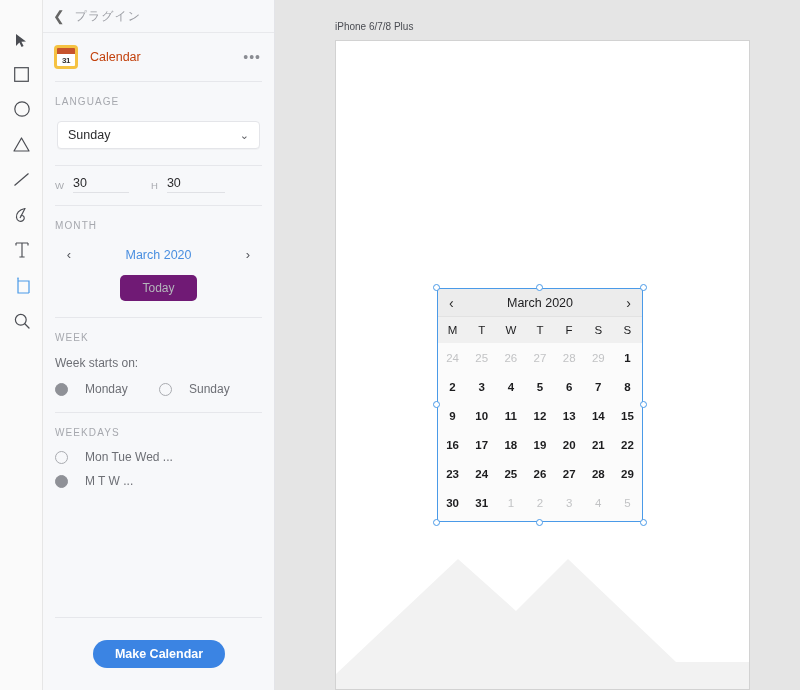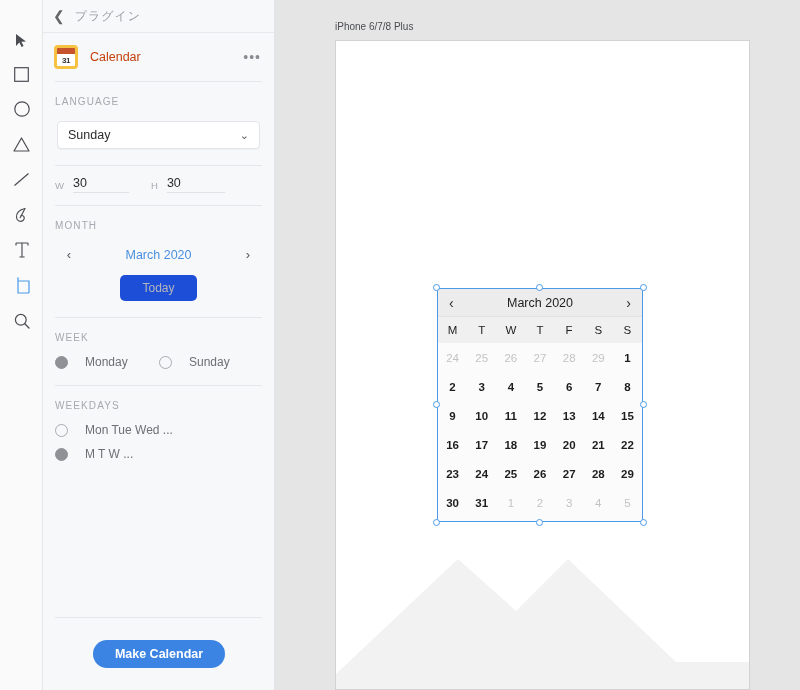--- a/index.html
+++ b/index.html
@@ -72,21 +72,21 @@
   .size-cell .inp {
     font-size: 12.5px; color: #2c2c2e; border-bottom: 1px solid #e0e1e5;
     flex: 1; padding-bottom: 2px; cursor: text;
   }
 
   .month-nav { display: flex; align-items: center; padding: 16px 16px 0 16px; }
   .month-nav .arr { font-size: 13px; color: #53555b; cursor: pointer; width: 20px; text-align: center;}
   .month-nav .mname { flex: 1; text-align: center; color: #4a8fe0; font-size: 12.5px; cursor: pointer; }
   .today-wrap { display: flex; justify-content: center; padding: 13px 0 16px 0; }
   .today-btn {
-    background: #1d4ed8; color: #b4b6bb; font-size: 12px;
+    background: #701a75; color: #b4b6bb; font-size: 12px;
     border-radius: 5px; padding: 6px 22px; cursor: pointer;
   }
 
   .subtle-label { font-size: 12px; color: #6d6f75; padding: 13px 0 0 12px; }
   .radio-row { display: flex; padding: 12px 0 16px 12px; }
   .radio { display: flex; align-items: center; cursor: pointer; gap: 8px; }
   .radio .dot {
     width: 13px; height: 13px; border-radius: 50%;
     border: 1.5px solid #a9abb0; margin-right: 9px; flex: none;
   }
@@ -233,20 +233,21 @@
       <span class="arr">‹</span>
       <span class="mname">March 2020</span>
       <span class="arr">›</span>
     </div>
     <div class="today-wrap">
       <div class="today-btn">Today</div>
     </div>
     <div class="sep"></div>
 
     <div class="sect-label">WEEK</div>
+    <div class="subtle-label">Week starts on:</div>
     <div class="radio-row">
       <div class="radio" style="width:104px">
         <span class="dot on"></span>
         <span class="rl">Monday</span>
       </div>
       <div class="radio">
         <span class="dot"></span>
         <span class="rl">Sunday</span>
       </div>
     </div>

